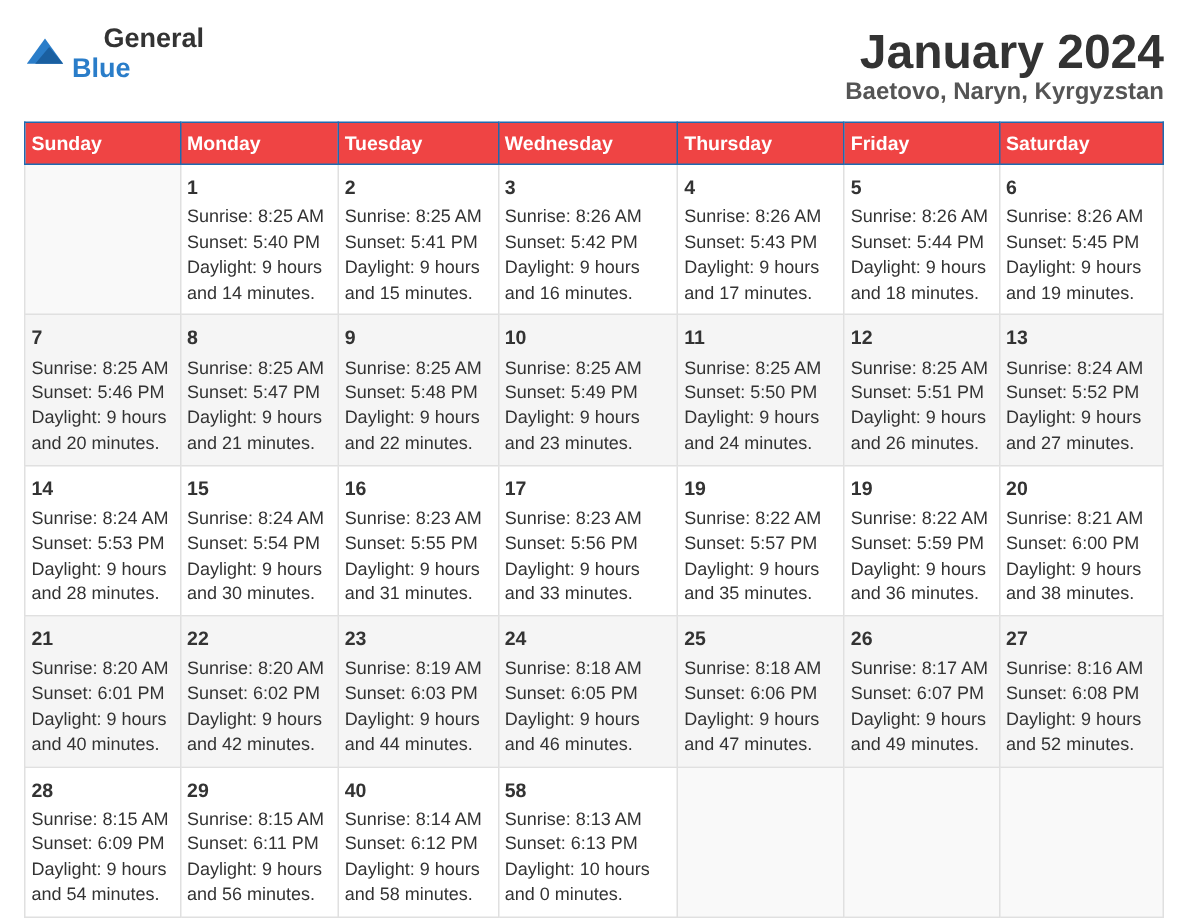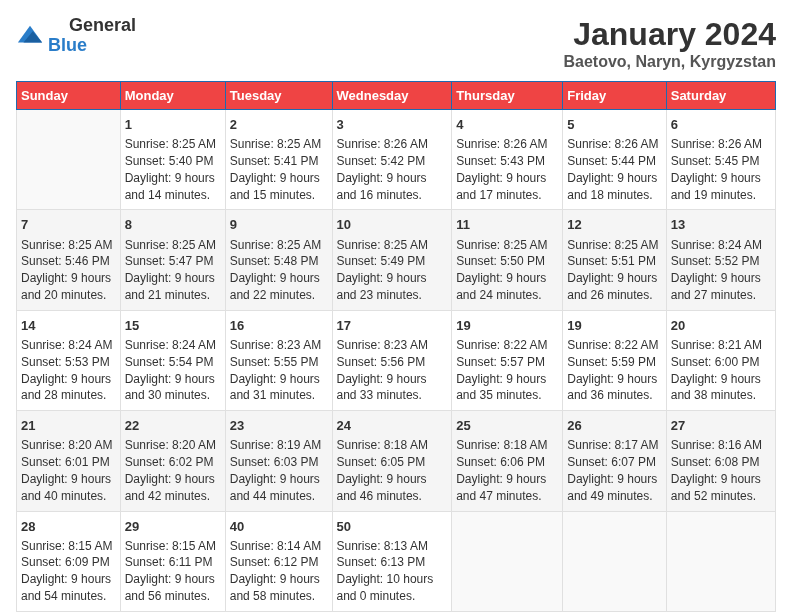--- a/index.html
+++ b/index.html
@@ -243,21 +243,21 @@
         </td>
         <td>
           <span class="day-number">29</span>
           <div class="day-info">Sunrise: 8:15 AM<br>Sunset: 6:11 PM<br>Daylight: 9 hours and 56 minutes.</div>
         </td>
         <td>
           <span class="day-number">40</span>
           <div class="day-info">Sunrise: 8:14 AM<br>Sunset: 6:12 PM<br>Daylight: 9 hours and 58 minutes.</div>
         </td>
         <td>
-          <span class="day-number">50</span>
+          <span class="day-number">58</span>
           <div class="day-info">Sunrise: 8:13 AM<br>Sunset: 6:13 PM<br>Daylight: 10 hours and 0 minutes.</div>
         </td>
         <td class="empty-cell"></td>
         <td class="empty-cell"></td>
         <td class="empty-cell"></td>
       </tr>
     </tbody>
 </table>
 
 </body></html>

